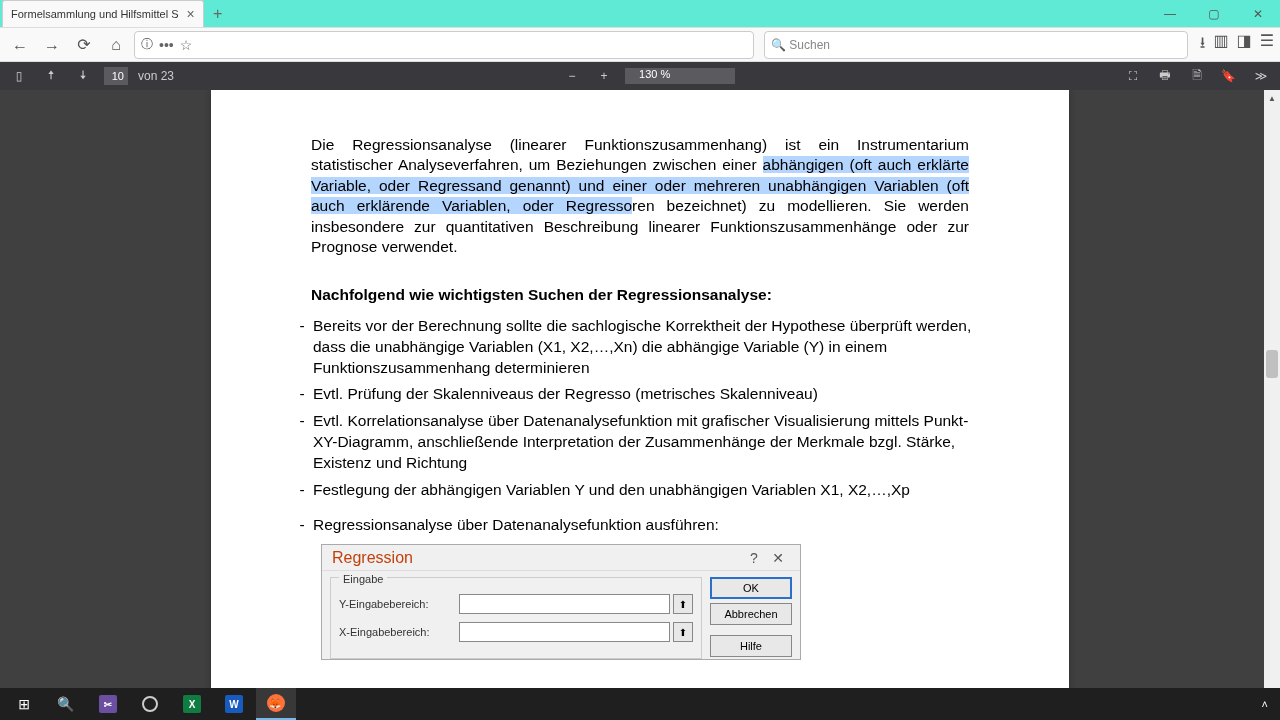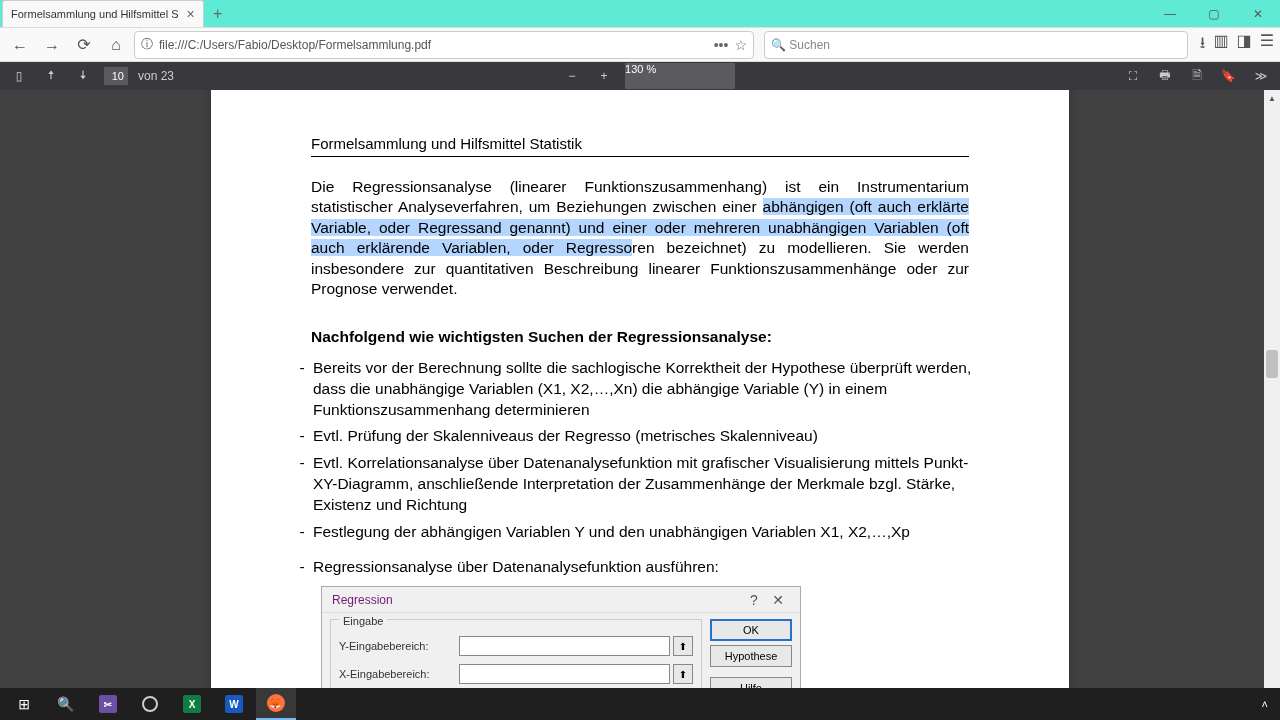--- a/index.html
+++ b/index.html
@@ -19,42 +19,42 @@
 .urlbar .url-text { flex: 1; }
 .urlbar .url-icons { display: flex; gap: 6px; font-size: 14px; color: #666; }
 .searchbar { flex: 1; height: 28px; border: 1px solid #ccc; border-radius: 4px; display: flex; align-items: center; padding: 0 6px; font-size: 12px; color: #888; margin-left: 6px; background: #fff; }
 .right-icons { display: flex; gap: 8px; margin-left: 8px; color: #555; }
 
 
 .pdf-toolbar { height: 28px; background: #38383d; color: #ccc; display: flex; align-items: center; padding: 0 8px; font-size: 12px; gap: 10px; }
 .pdf-toolbar .sep { flex: 1; }
 .pdf-btn { width: 22px; height: 22px; display: flex; align-items: center; justify-content: center; color: #ccc; }
 .page-input { width: 24px; height: 18px; background: #5a5a5f; color: #fff; text-align: right; padding-right: 4px; border: none; font-size: 11px; }
-.zoom-select { background: #5a5a5f; color: #fff; border: none; height: 26px; font-size: 11px; padding: 0 0; width: 110px; }
+.zoom-select { background: #5a5a5f; color: #fff; border: none; height: 16px; font-size: 11px; padding: 0 14px; width: 110px; }
 
 
 .pdf-area { height: 630px; background: #404040; display: flex; justify-content: center; overflow: hidden; position: relative; }
 .scrollbar-v { position: absolute; right: 0; top: 0; width: 16px; height: 100%; background: #f0f0f0; }
 .scroll-thumb-v { position: absolute; right: 2px; top: 260px; width: 12px; height: 28px; background: #c0c0c0; border-radius: 3px; }
 .scroll-arrow { position: absolute; width: 16px; height: 16px; display: flex; align-items: center; justify-content: center; font-size: 8px; color: #555; }
 .page { width: 858px; background: #fff; margin-top: 0; padding: 45px 60px 0 60px; box-shadow: 0 0 6px rgba(0,0,0,0.3); font-family: Arial, sans-serif; color: #000; }
 .doc-header { font-size: 15px; border-bottom: 1.5px solid #000; padding-bottom: 4px; margin: 0 40px 20px 40px; }
 .section-title { font-size: 16px; font-weight: bold; margin: 15px 40px 12px 40px; }
 .para { font-size: 15.5px; line-height: 1.32; margin: 0 40px 8px 40px; text-align: justify; }
 .highlight { background: #b4d5fe; }
 .sub-heading { font-size: 15.5px; font-weight: bold; margin: 28px 40px 12px 40px; }
 .bullets { margin: 0 20px; }
 .bullet { display: flex; font-size: 15.5px; line-height: 1.35; margin-bottom: 6px; }
 .bullet-mark { width: 22px; flex-shrink: 0; text-align: center; }
 .bullet-text { flex: 1; }
 
 
 .dialog { width: 480px; border: 1px solid #aaa; background: #f0f0f0; margin-left: 50px; margin-top: 8px; font-size: 12px; }
 .dialog-title { height: 26px; display: flex; align-items: center; padding: 0 10px; border-bottom: 1px solid #ddd; }
-.dialog-title .title-text { flex: 1; color: #701a75; font-size: 12px; }
+.dialog-title .title-text { flex: 1; color: #c2410c; font-size: 16px; }
 .dialog-title .dlg-btn { width: 24px; text-align: center; color: #555; font-size: 14px; }
 .dialog-body { display: flex; padding: 6px 8px 0 8px; gap: 8px; }
 .dialog-fields { flex: 1; border: 1px solid #ccc; padding: 2px 8px 8px 8px; position: relative; }
 .group-label { position: relative; top: -8px; background: #f0f0f0; padding: 0 4px; font-size: 11px; color: #333; }
 .field-row { display: flex; align-items: center; margin-bottom: 8px; }
 .field-label { width: 120px; font-size: 11px; color: #333; }
 .field-input { flex: 1; height: 20px; border: 1px solid #888; background: #fff; }
 .field-btn { width: 20px; height: 20px; border: 1px solid #888; background: #e8e8e8; margin-left: 3px; display: flex; align-items: center; justify-content: center; font-size: 10px; }
 .dialog-buttons { width: 82px; display: flex; flex-direction: column; gap: 4px; }
 .dlg-action { height: 22px; border: 1px solid #888; background: #e8e8e8; font-size: 11px; display: flex; align-items: center; justify-content: center; }
@@ -86,21 +86,20 @@
   </div>
 </div>
 
 <div class="navbar">
   <div class="nav-btn">←</div>
   <div class="nav-btn">→</div>
   <div class="nav-btn">⟳</div>
   <div class="nav-btn">⌂</div>
   <div class="urlbar">
     <span>ⓘ</span>
-    <span class="url-text">file:///C:/Users/Fabio/Desktop/Formelsammlung.pdf</span>
     <span class="url-icons">
       <span>•••</span>
       <span>☆</span>
     </span>
   </div>
   <div class="searchbar">
     <span>🔍</span>&nbsp;
     <span>Suchen</span>
   </div>
   <div class="right-icons">
@@ -124,21 +123,20 @@
   <div class="sep"></div>
   <div class="pdf-btn">⛶</div>
   <div class="pdf-btn">🖶</div>
   <div class="pdf-btn">🗎</div>
   <div class="pdf-btn">🔖</div>
   <div class="pdf-btn">≫</div>
 </div>
 
 <div class="pdf-area">
   <div class="page">
-    <div class="doc-header">Formelsammlung und Hilfsmittel Statistik</div>
     <div class="para">
       <span>Die Regressionsanalyse (linearer Funktionszusammenhang) ist ein Instrumentarium statistischer Analyseverfahren, um Beziehungen zwischen einer </span><span class="highlight">abhängigen (oft auch erklärte Variable, oder Regressand genannt) und einer oder mehreren unabhängigen Variablen (oft auch erklärende Variablen, oder Regresso</span><span>ren bezeichnet) zu modellieren. Sie werden insbesondere zur quantitativen Beschreibung linearer Funktionszusammenhänge oder zur Prognose verwendet.</span>
     </div>
     <div class="sub-heading">Nachfolgend wie wichtigsten Suchen der Regressionsanalyse:</div>
     <div class="bullets">
       <div class="bullet">
           <span class="bullet-mark">-</span>
           <span class="bullet-text">Bereits vor der Berechnung sollte die sachlogische Korrektheit der Hypothese überprüft werden, dass die unabhängige Variablen (X1, X2,…,Xn) die abhängige Variable (Y) in einem Funktionszusammenhang determinieren</span>
         </div>
       <div class="bullet">
@@ -174,21 +172,21 @@
             <div class="field-btn">⬆</div>
           </div>
           <div class="field-row">
             <span class="field-label">X-Eingabebereich:</span>
             <div class="field-input"></div>
             <div class="field-btn">⬆</div>
           </div>
         </div>
         <div class="dialog-buttons">
           <div class="dlg-action primary">OK</div>
-          <div class="dlg-action">Hypothese</div>
+          <div class="dlg-action">Abbrechen</div>
           <div class="dlg-action" style="margin-top:6px">Hilfe</div>
         </div>
       </div>
     </div>
   </div>
   <div class="scrollbar-v">
     <div class="scroll-arrow" style="top:0">▲</div>
     <div class="scroll-thumb-v"></div>
     <div class="scroll-arrow" style="bottom:0">▼</div>
   </div>

